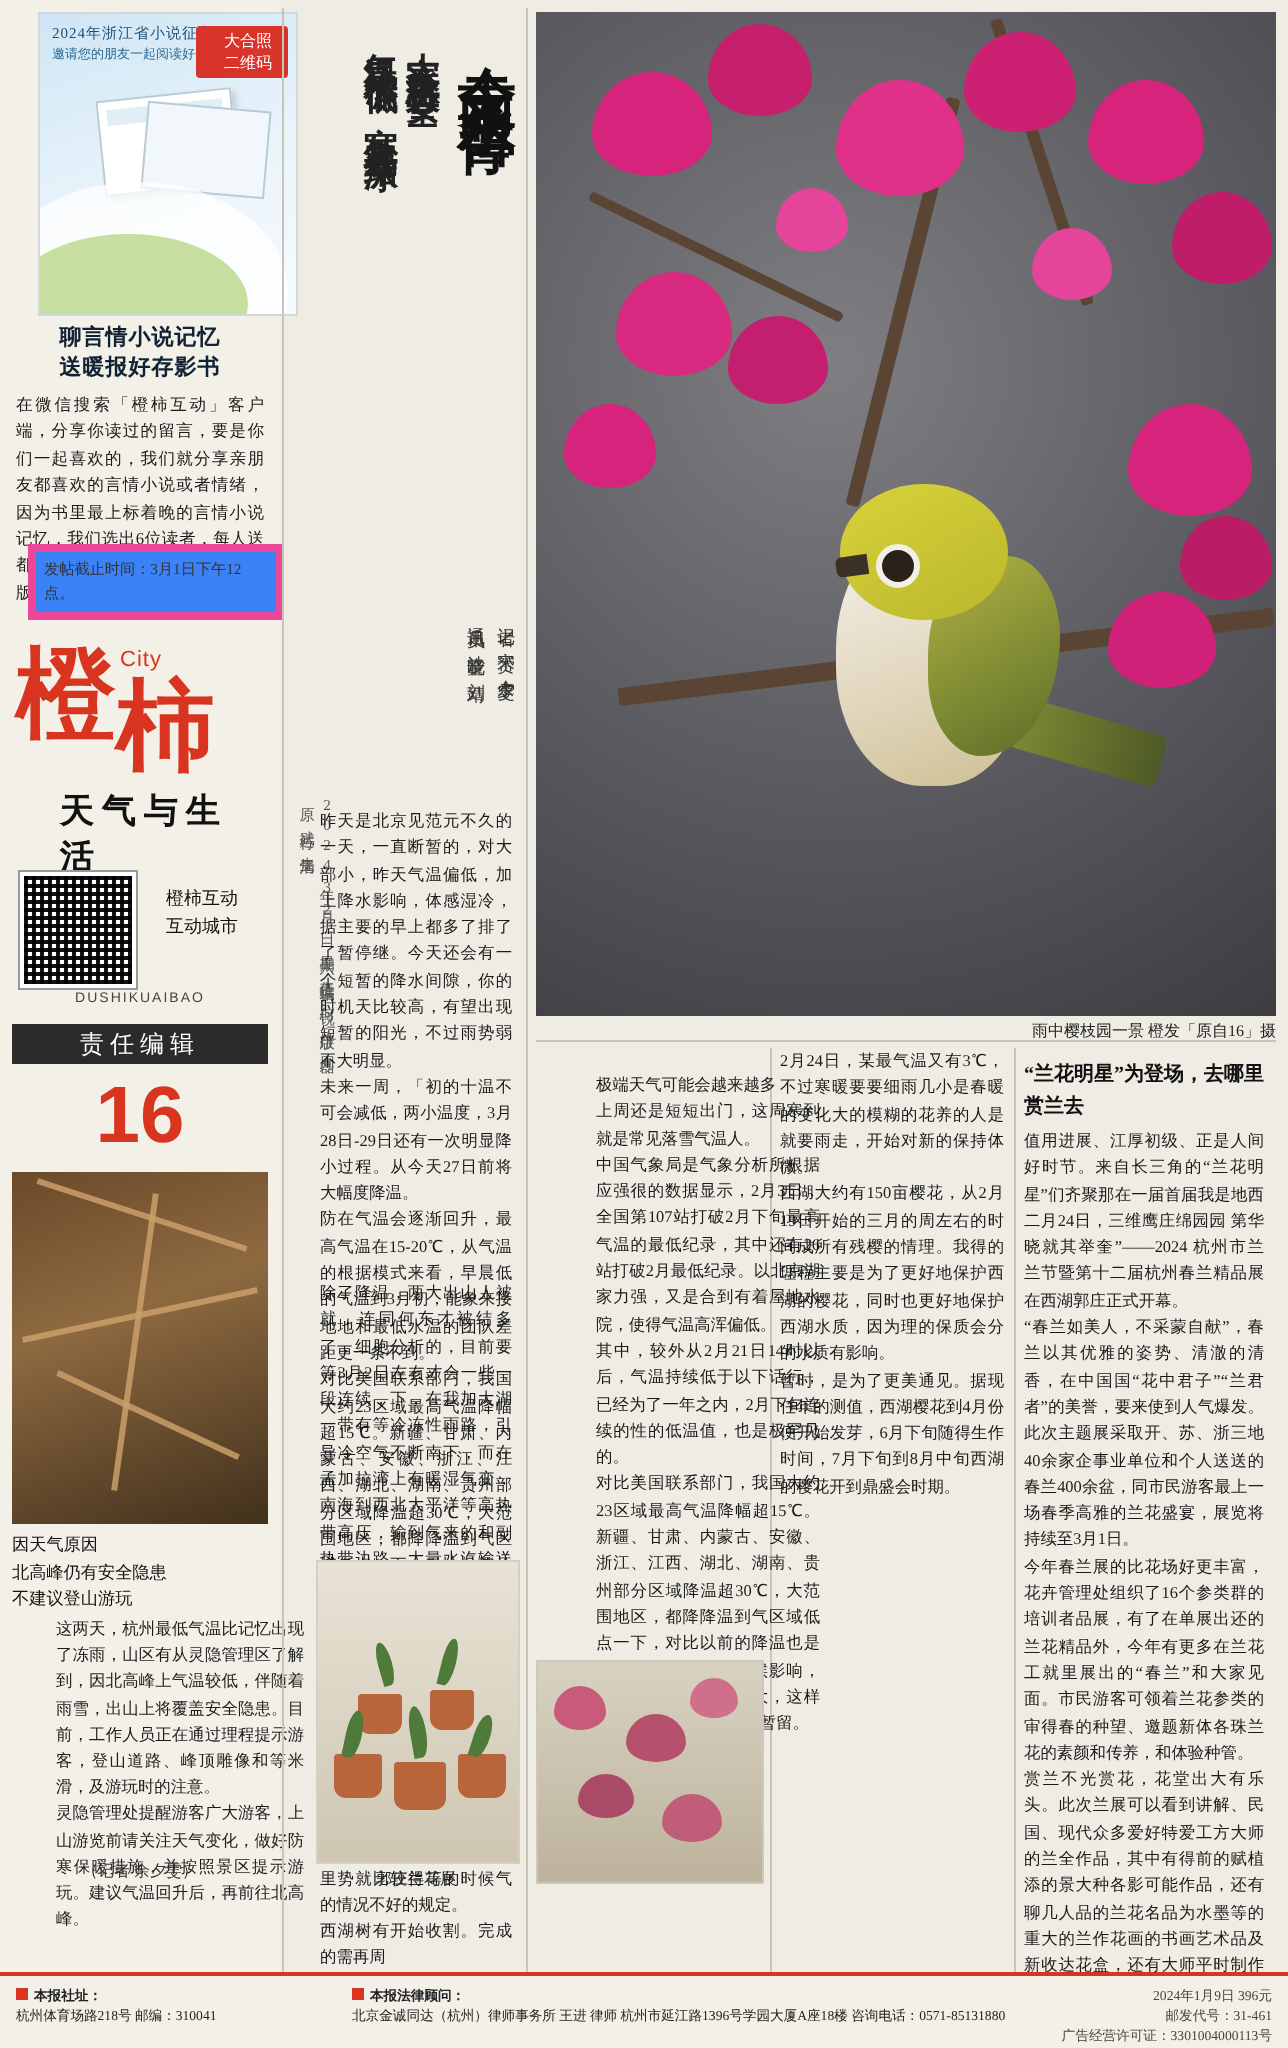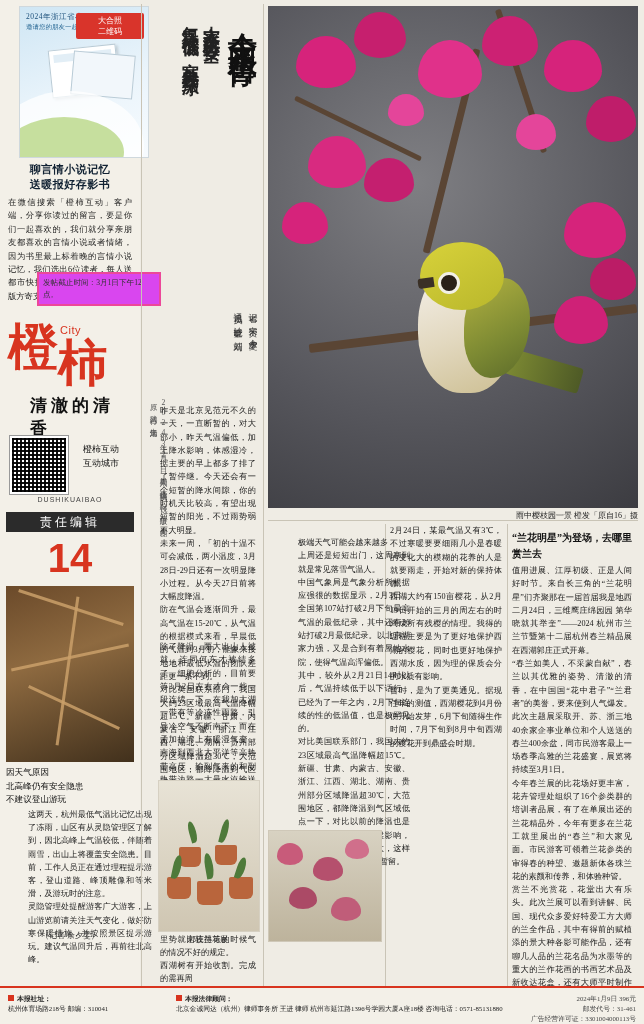--- a/index.html
+++ b/index.html
@@ -11,39 +11,39 @@
     overflow:hidden;
   }
   .page{position:relative;width:644px;height:1024px;background:#efece4;}
 
   
   .left-rail{position:absolute;left:0;top:0;width:140px;height:988px;background:#f3f0e8;}
   .promo-box{position:absolute;left:6px;top:6px;width:128px;height:150px;
      background:linear-gradient(160deg,#cfe6f4 0%,#eaf4fb 55%,#f7fbfe 100%);
      border:1px solid #cfd8dd;overflow:hidden;margin-left:13px;}
   .promo-badge{position:absolute;right:4px;top:6px;background:#d9342b;color:#fff;
-     font-size:8px;line-height:11px;padding:2px 19px;border-radius:2px;text-align:center;width:30px;}
+     font-size:8px;line-height:11px;padding:2px 8px;border-radius:2px;text-align:right;width:30px;}
   .promo-title{position:absolute;left:6px;top:5px;font-size:7.5px;color:#1b4f7a;letter-spacing:.5px;}
   .promo-sub{position:absolute;left:6px;top:16px;font-size:6.5px;color:#2b6a96;}
   .promo-book{position:absolute;left:30px;top:40px;width:66px;height:46px;background:#fff;
      border:1px solid #b9cbd6;transform:rotate(-6deg);box-shadow:2px 2px 3px rgba(0,0,0,.15);}
   .promo-book:after{content:"";position:absolute;left:4px;top:4px;right:4px;height:8px;background:#e2eef6;}
   .promo-book2{position:absolute;left:52px;top:46px;width:60px;height:42px;background:#f2f7fb;
      border:1px solid #b9cbd6;transform:rotate(5deg);}
   .promo-arc{position:absolute;left:-26px;bottom:-44px;width:150px;height:110px;border-radius:50%;
      background:rgba(255,255,255,.75);}
   .promo-green{position:absolute;left:-16px;bottom:-30px;width:120px;height:70px;border-radius:50%;
      background:#bcd98d;opacity:.85;}
 
   .rail-head{position:absolute;left:6px;top:162px;width:128px;font-size:11px;font-weight:bold;
      color:#123; letter-spacing:.5px;line-height:15px;text-align:center;}
   .rail-text{position:absolute;left:8px;top:196px;width:124px;font-size:8.3px;line-height:13.4px;
      color:#1c1c1c;text-align:justify;}
   .rail-note{position:absolute;left:14px;top:272px;width:112px;font-size:7.6px;line-height:12px;
-     color:#333;border:2px solid #ec4899;padding:3px 4px;background:#d946ef;margin-left:23px;}
+     color:#333;border:4px solid #ec4899;padding:3px 4px;background:#3b82f6;}
   .rail-deadline{position:absolute;left:8px;top:306px;width:124px;font-size:8.2px;color:#111;}
 
   
   .logo-wrap{position:absolute;left:6px;top:320px;width:128px;height:110px;}
   .logo-char{position:absolute;font-family:"Liberation Serif",serif;font-weight:bold;color:#d8341f;}
   .logo-c1{left:2px;top:2px;font-size:50px;line-height:50px;}
   .logo-c2{left:52px;top:18px;font-size:50px;line-height:50px;}
   .logo-en{position:absolute;left:54px;top:4px;font-size:11px;color:#d8341f;font-family:"Liberation Sans",sans-serif;letter-spacing:.5px;}
   .logo-sub{position:absolute;left:24px;top:74px;font-size:17px;letter-spacing:4px;color:#111;font-weight:bold;}
 
@@ -150,29 +150,29 @@
     <div class="rail-head" style="white-space:pre-line">聊言情小说记忆
 送暖报好存影书</div>
     <div class="rail-text" style="white-space:pre-line">在微信搜索「橙柿互动」客户端，分享你读过的留言，要是你们一起喜欢的，我们就分享亲朋友都喜欢的言情小说或者情绪，因为书里最上标着晚的言情小说记忆，我们选出6位读者，每人送都市快报新刊一册（随机，由出版方寄支天下包邮寄送回家）。</div>
     <div class="rail-note">发帖截止时间：3月1日下午12点。</div>
     <div class="rail-deadline"></div>
 
     <div class="logo-wrap">
       <span class="logo-char logo-c1">橙</span>
       <span class="logo-char logo-c2">柿</span>
       <span class="logo-en">City</span>
-      <span class="logo-sub">清澈的清香</span>
+      <span class="logo-sub">天气与生活</span>
     </div>
 
     <div class="qr"></div>
     <div class="qr-cap" style="white-space:pre-line">橙柿互动
 互动城市</div>
     <div class="qr-py">DUSHIKUAIBAO</div>
     <div class="city-band">责任编辑</div>
-    <div class="big-num">14</div>
+    <div class="big-num">16</div>
 
     <div class="rail-photo">
       <div class="br" style="left:10px;top:20px;width:110px;height:3px;transform:rotate(18deg)"></div>
       <div class="br" style="left:4px;top:70px;width:120px;height:3px;transform:rotate(-12deg)"></div>
       <div class="br" style="left:18px;top:120px;width:100px;height:3px;transform:rotate(25deg)"></div>
       <div class="br" style="left:60px;top:10px;width:3px;height:150px;transform:rotate(8deg)"></div>
     </div>
     <div class="rail-cap" style="white-space:pre-line">因天气原因
 北高峰仍有安全隐患
 不建议登山游玩</div>

